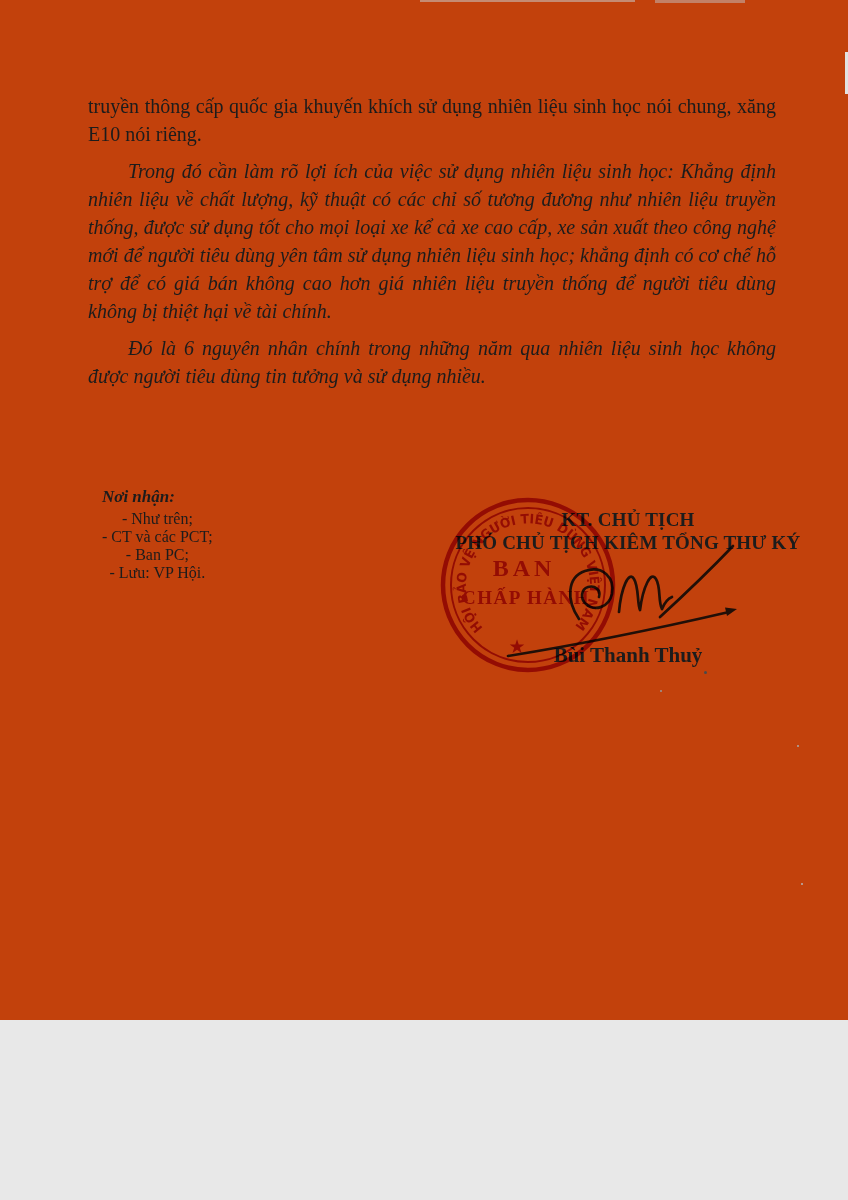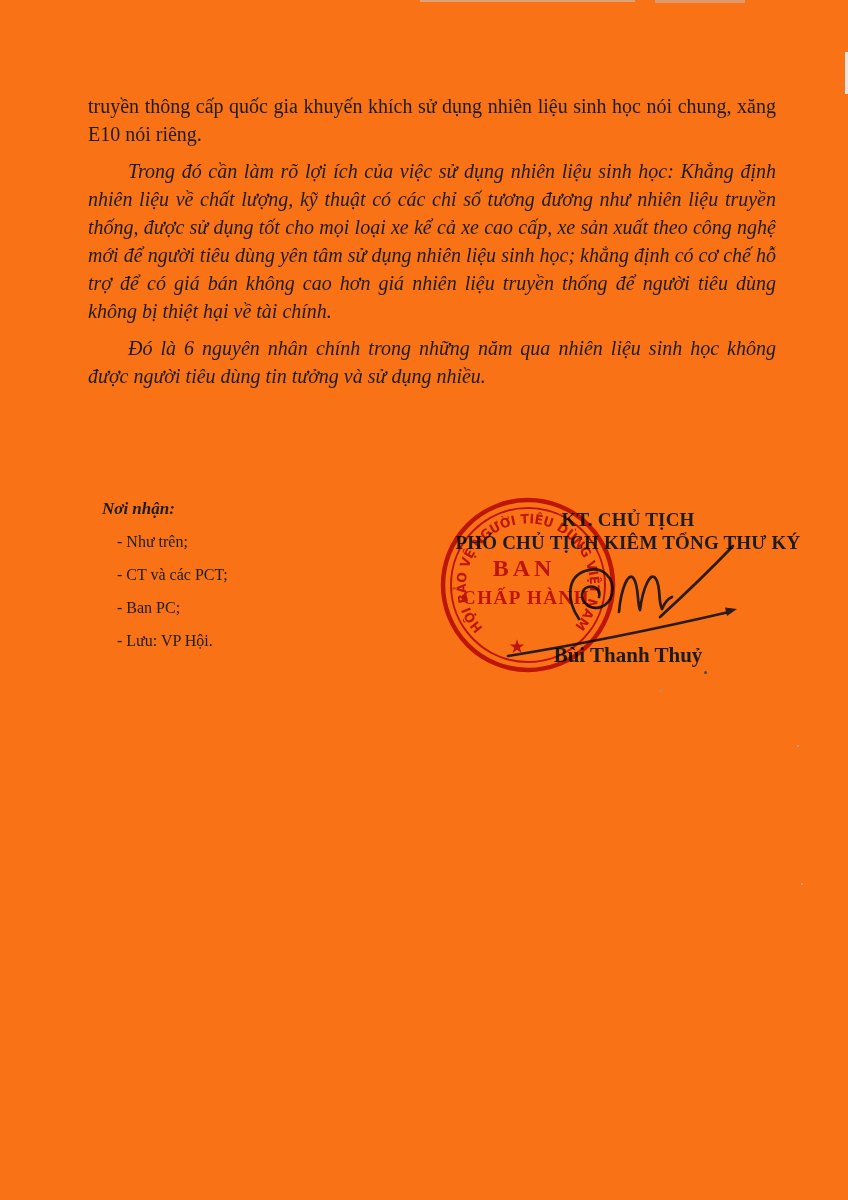--- a/index.html
+++ b/index.html
@@ -3,23 +3,23 @@
 <meta charset="utf-8">
 <style>
   html, body {
     margin: 0;
     padding: 0;
     background: #e8e8e8;
   }
   .page {
     position: relative;
     width: 848px;
-    height: 1200px;
+    height: 1020px;
     margin: 0 auto;
-    background: #f97316;
+    background: #c2410c;
     overflow: hidden;
     font-family: "Liberation Serif", "DejaVu Serif", serif;
     color: #1c1c1c;
   }
   .body-text {
     position: absolute;
     left: 88px;
     top: 92px;
     width: 688px;
     font-size: 20px;
@@ -29,32 +29,33 @@
   .body-text p {
     margin: 0 0 9px 0;
   }
   .body-text p.indent {
     text-indent: 40px;
     font-style: italic;
   }
   .recipients {
     position: absolute;
     left: 102px;
-    top: 500px;
+    top: 488px;
     font-size: 16px;
     line-height: 18px;
   }
   .recipients .label {
     font-weight: bold;
     font-style: italic;
     font-size: 17px;
     margin-bottom: 4px;
   }
   .recipients .item {
-    margin: 15px;
+    margin: 0;
+    text-align: center;
   }
   .sig-titles {
     position: absolute;
     left: 428px;
     top: 508px;
     width: 400px;
     text-align: center;
     font-weight: bold;
     font-size: 19px;
     line-height: 23px;

